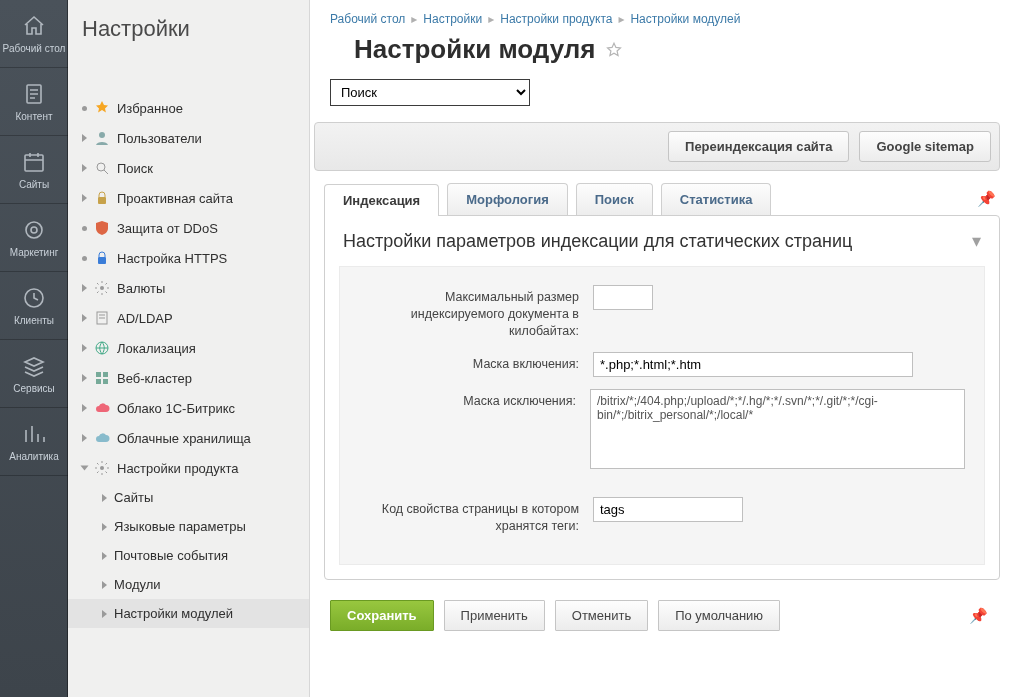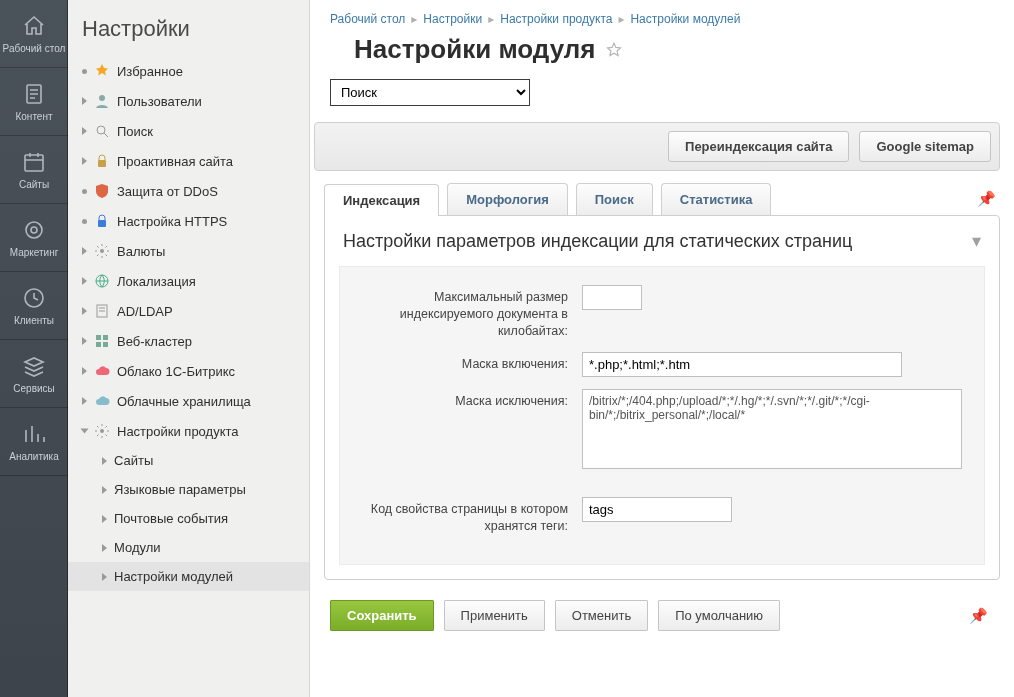--- a/index.html
+++ b/index.html
@@ -7,21 +7,21 @@
   body { display: flex; width: 1014px; height: 697px; overflow: hidden; background: #f7f7f7; }
 
   
   .vnav { width: 68px; background: linear-gradient(#4a525a, #3d444b); color: #c9d1d9; display: flex; flex-direction: column; flex: 0 0 68px; box-shadow: inset -1px 0 0 rgba(0,0,0,.4); }
   .vnav-item { height: 68px; display: flex; flex-direction: column; align-items: center; justify-content: center; gap: 4px; font-size: 10px; cursor: pointer; border-bottom: 1px solid rgba(0,0,0,.25); }
   .vnav-item svg { width: 26px; height: 26px; stroke: #b0b7be; fill: none; stroke-width: 1.6; }
 
   
   .sidebar { width: 242px; flex: 0 0 242px; background: #f0f0ef; border-right: 1px solid #d7d7d7; padding: 12px 0 12px 0; overflow-y: auto; }
   .sidebar h2 { font-size: 22px; font-weight: normal; color: #4a4a4a; padding: 4px 14px 14px 14px; }
-  .tree ul { list-style: none; }
+  .tree ul { list-style: none; margin-top: 37px; }
   .tree li { display: flex; align-items: center; padding: 7px 8px 7px 14px; gap: 7px; cursor: pointer; white-space: nowrap; }
   .tree li.child { padding-left: 34px; }
   .tree li.active { background: #e3e3e3; }
   .tree .caret { width: 0; height: 0; border-top: 4px solid transparent; border-bottom: 4px solid transparent; border-left: 5px solid #9a9a9a; flex: 0 0 auto; }
   .tree .caret.down { transform: rotate(90deg); }
   .tree .bullet { width: 5px; height: 5px; background: #9a9a9a; border-radius: 50%; flex: 0 0 auto; }
   .tree .icon { width: 16px; height: 16px; flex: 0 0 auto; display: inline-flex; align-items:center; justify-content:center; }
   .tree .label { color: #2f2f2f; font-size: 13px; }
 
   
@@ -38,21 +38,21 @@
   .toolbar button { background: linear-gradient(#fdfdfd,#ececec); border: 1px solid #c5c5c5; border-radius: 3px; padding: 7px 16px; font-size: 13px; color: #444; cursor: pointer; font-weight: bold; }
 
   .tabs { display: flex; gap: 8px; margin: 0 14px; align-items: center; }
   .tab { background: linear-gradient(#fdfdfd,#ededed); border: 1px solid #cfcfcf; border-bottom: none; border-radius: 4px 4px 0 0; padding: 8px 18px; font-size: 13px; color: #4a6a8a; cursor: pointer; font-weight: bold; }
   .tab.active { background:#fff; color:#3a3a3a; position: relative; top: 1px; }
   .tabs .pin { margin-left: auto; color:#9a9a9a; font-size: 15px; padding-right: 4px; }
 
   .panel { margin: 0 14px 10px 14px; border: 1px solid #cfcfcf; background: #fff; border-radius: 0 4px 4px 4px; }
   .panel-head { display: flex; justify-content: space-between; align-items: center; padding: 14px 18px; font-size: 18px; color:#333;gap:28px; }
   .panel-head .chev { color:#a0a0a0; }
-  .panel-body { background: #f5f5f5; margin: 0 14px 14px 14px; padding: 18px 8px; border: 1px solid #ebebeb; }
+  .panel-body { background: #f5f5f5; margin: 0 14px 14px 14px; padding: 18px 19px; border: 1px solid #ebebeb; }
 
   .form-row { display: flex; align-items: flex-start; gap: 14px; margin-bottom: 12px; }
   .form-row .lbl { width: 220px; text-align: right; color: #444; font-size: 12.5px; line-height: 1.35; padding-top: 4px; }
   .form-row input[type=text] { border: 1px solid #bfbfbf; padding: 4px 6px; font-size: 13px; background:#fff; }
   .form-row input.small { width: 60px; }
   .form-row input.wide { width: 320px; }
   .form-row textarea { width: 380px; height: 80px; border:1px solid #bfbfbf; background:#fff; font-size:12px; padding:4px 6px; font-family: inherit; color:#555; resize:none; }
   .form-row input.mid { width: 150px; }
 
   .actions { display: flex; gap: 10px; padding: 10px 20px 18px 20px; align-items: center; }
@@ -180,36 +180,36 @@
             <svg viewBox="0 0 16 16" fill="#999">
               <circle cx="8" cy="8" r="2"></circle>
               <path d="M8 1v2M8 13v2M1 8h2M13 8h2M3 3l1.5 1.5M11.5 11.5L13 13M3 13l1.5-1.5M11.5 4.5L13 3" stroke="#999"></path>
             </svg>
           </span>
           <span class="label">Валюты</span>
         </li>
         <li>
           <span class="caret"></span>
           <span class="icon">
+            <svg viewBox="0 0 16 16" fill="none" stroke="#999">
+              <rect x="3" y="2" width="10" height="12"></rect>
+              <path d="M5 5h6M5 8h6"></path>
+            </svg>
+          </span>
+          <span class="label">AD/LDAP</span>
+        </li>
+        <li>
+          <span class="caret"></span>
+          <span class="icon">
             <svg viewBox="0 0 16 16" fill="none" stroke="#4a8">
               <circle cx="8" cy="8" r="6"></circle>
               <path d="M2 8h12M8 2c3 4 3 8 0 12M8 2c-3 4-3 8 0 12"></path>
             </svg>
           </span>
           <span class="label">Локализация</span>
-        </li>
-        <li>
-          <span class="caret"></span>
-          <span class="icon">
-            <svg viewBox="0 0 16 16" fill="none" stroke="#999">
-              <rect x="3" y="2" width="10" height="12"></rect>
-              <path d="M5 5h6M5 8h6"></path>
-            </svg>
-          </span>
-          <span class="label">AD/LDAP</span>
         </li>
         <li>
           <span class="caret"></span>
           <span class="icon">
             <svg viewBox="0 0 16 16" fill="#7a9">
               <rect x="2" y="2" width="5" height="5"></rect>
               <rect x="9" y="2" width="5" height="5"></rect>
               <rect x="2" y="9" width="5" height="5"></rect>
               <rect x="9" y="9" width="5" height="5"></rect>
             </svg>

